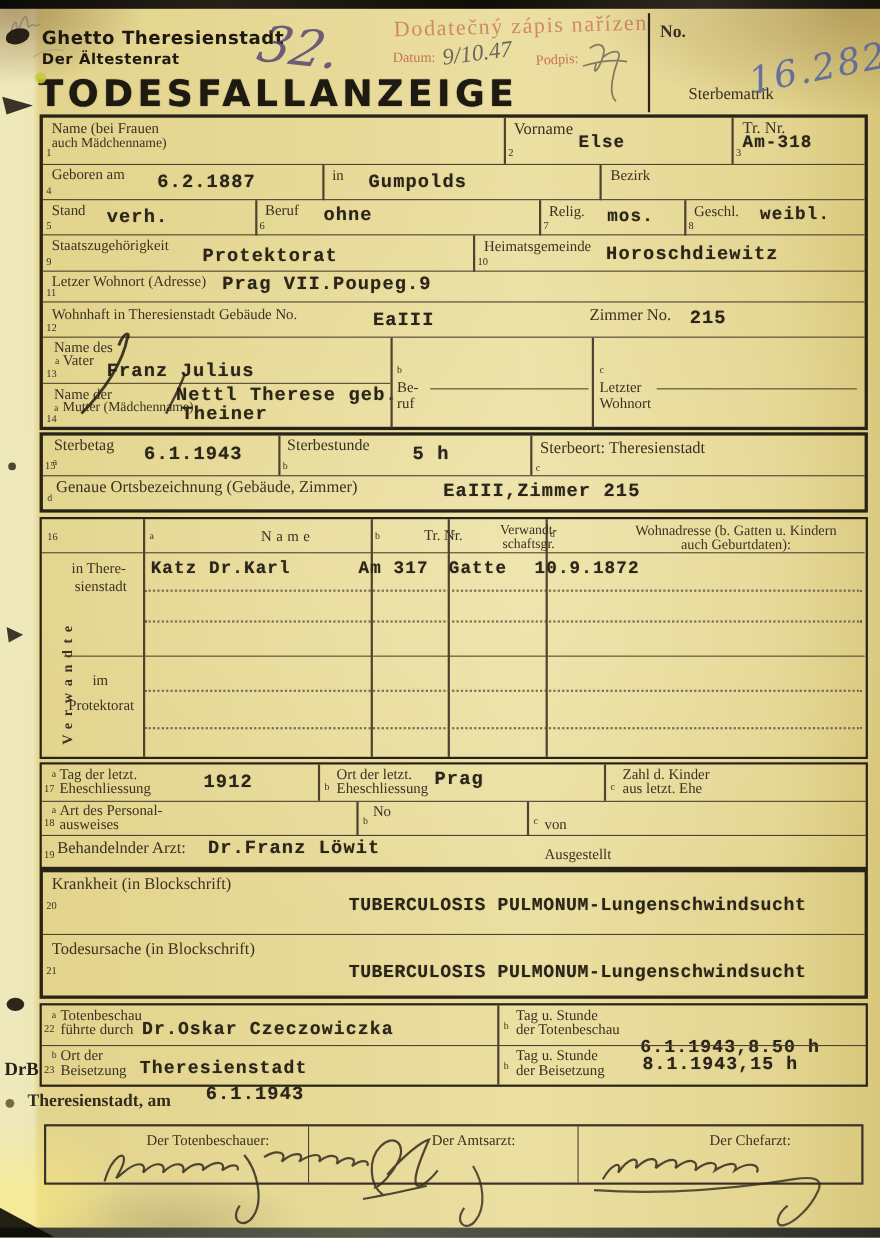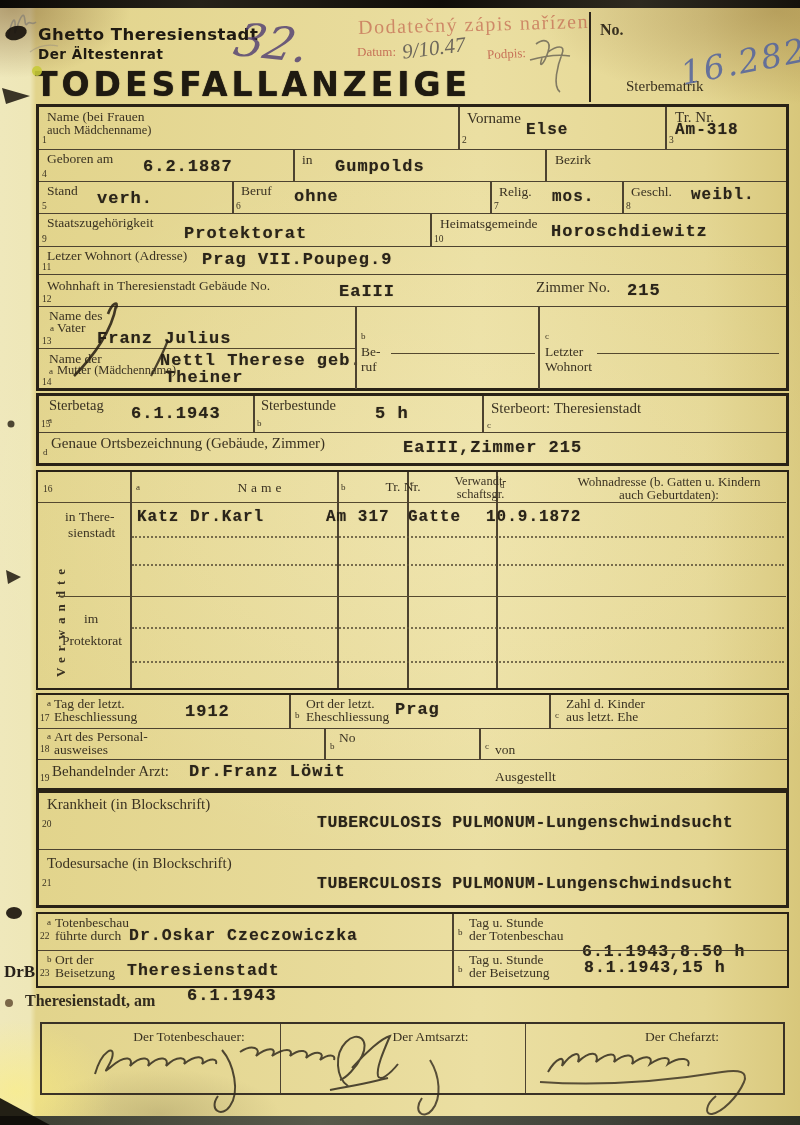--- a/index.html
+++ b/index.html
@@ -288,21 +288,21 @@
       <div class="s lbl" style="left:431px;top:15px;">der Beisetzung</div>
       <div class="s type" style="left:546px;top:7px;font-size:16.5px;">8.1.1943,15 h</div>
     </div>
   </div>
 
   <div class="s" style="left:4px;top:962px;font-size:17px;font-weight:bold;color:#27211a;">DrB</div>
 
   <div class="s" style="left:25px;top:992px;font-size:16px;font-weight:bold;color:#332c1e;">Theresienstadt, am</div>
   <div class="s type t17" style="left:187px;top:986px;">6.1.1943</div>
 
-  <div class="box bthin" style="left:40px;top:1022px;width:745px;height:73px;">
+  <div class="box bthin" style="left:40px;top:1022px;width:745px;height:55px;">
     <div class="vl" style="left:238px;width:1.3px;"></div>
     <div class="vl" style="left:483px;width:1.3px;"></div>
     <div class="s lbl ctr" style="left:0;top:6px;width:238px;">Der Totenbeschauer:</div>
     <div class="s lbl ctr" style="left:238px;top:6px;width:245px;">Der Amtsarzt:</div>
     <div class="s lbl ctr" style="left:483px;top:6px;width:258px;">Der Chefarzt:</div>
   </div>
 
   <svg class="ink" width="800" height="1125" viewBox="0 0 800 1125">
     <g>
       <path d="M8,38 C12,18 16,14 15,30 C14,40 18,20 22,16 C26,12 24,28 27,24 C30,20 32,26 36,22" stroke="#8a8274" stroke-width="1.6" fill="none" opacity=".8"></path>

